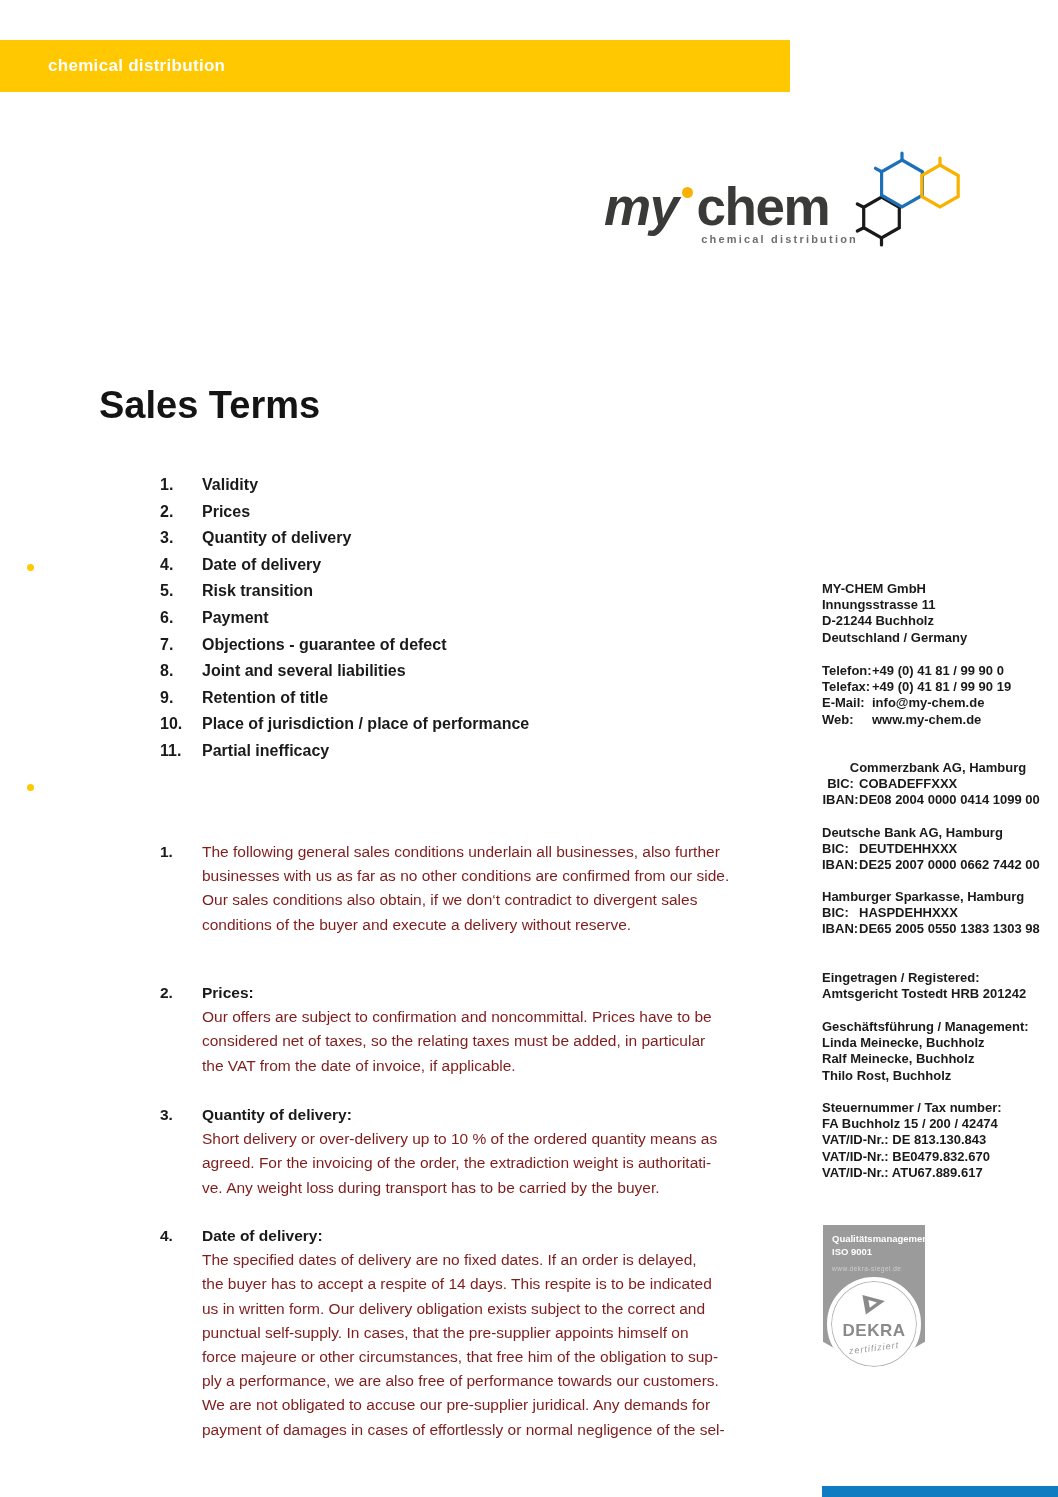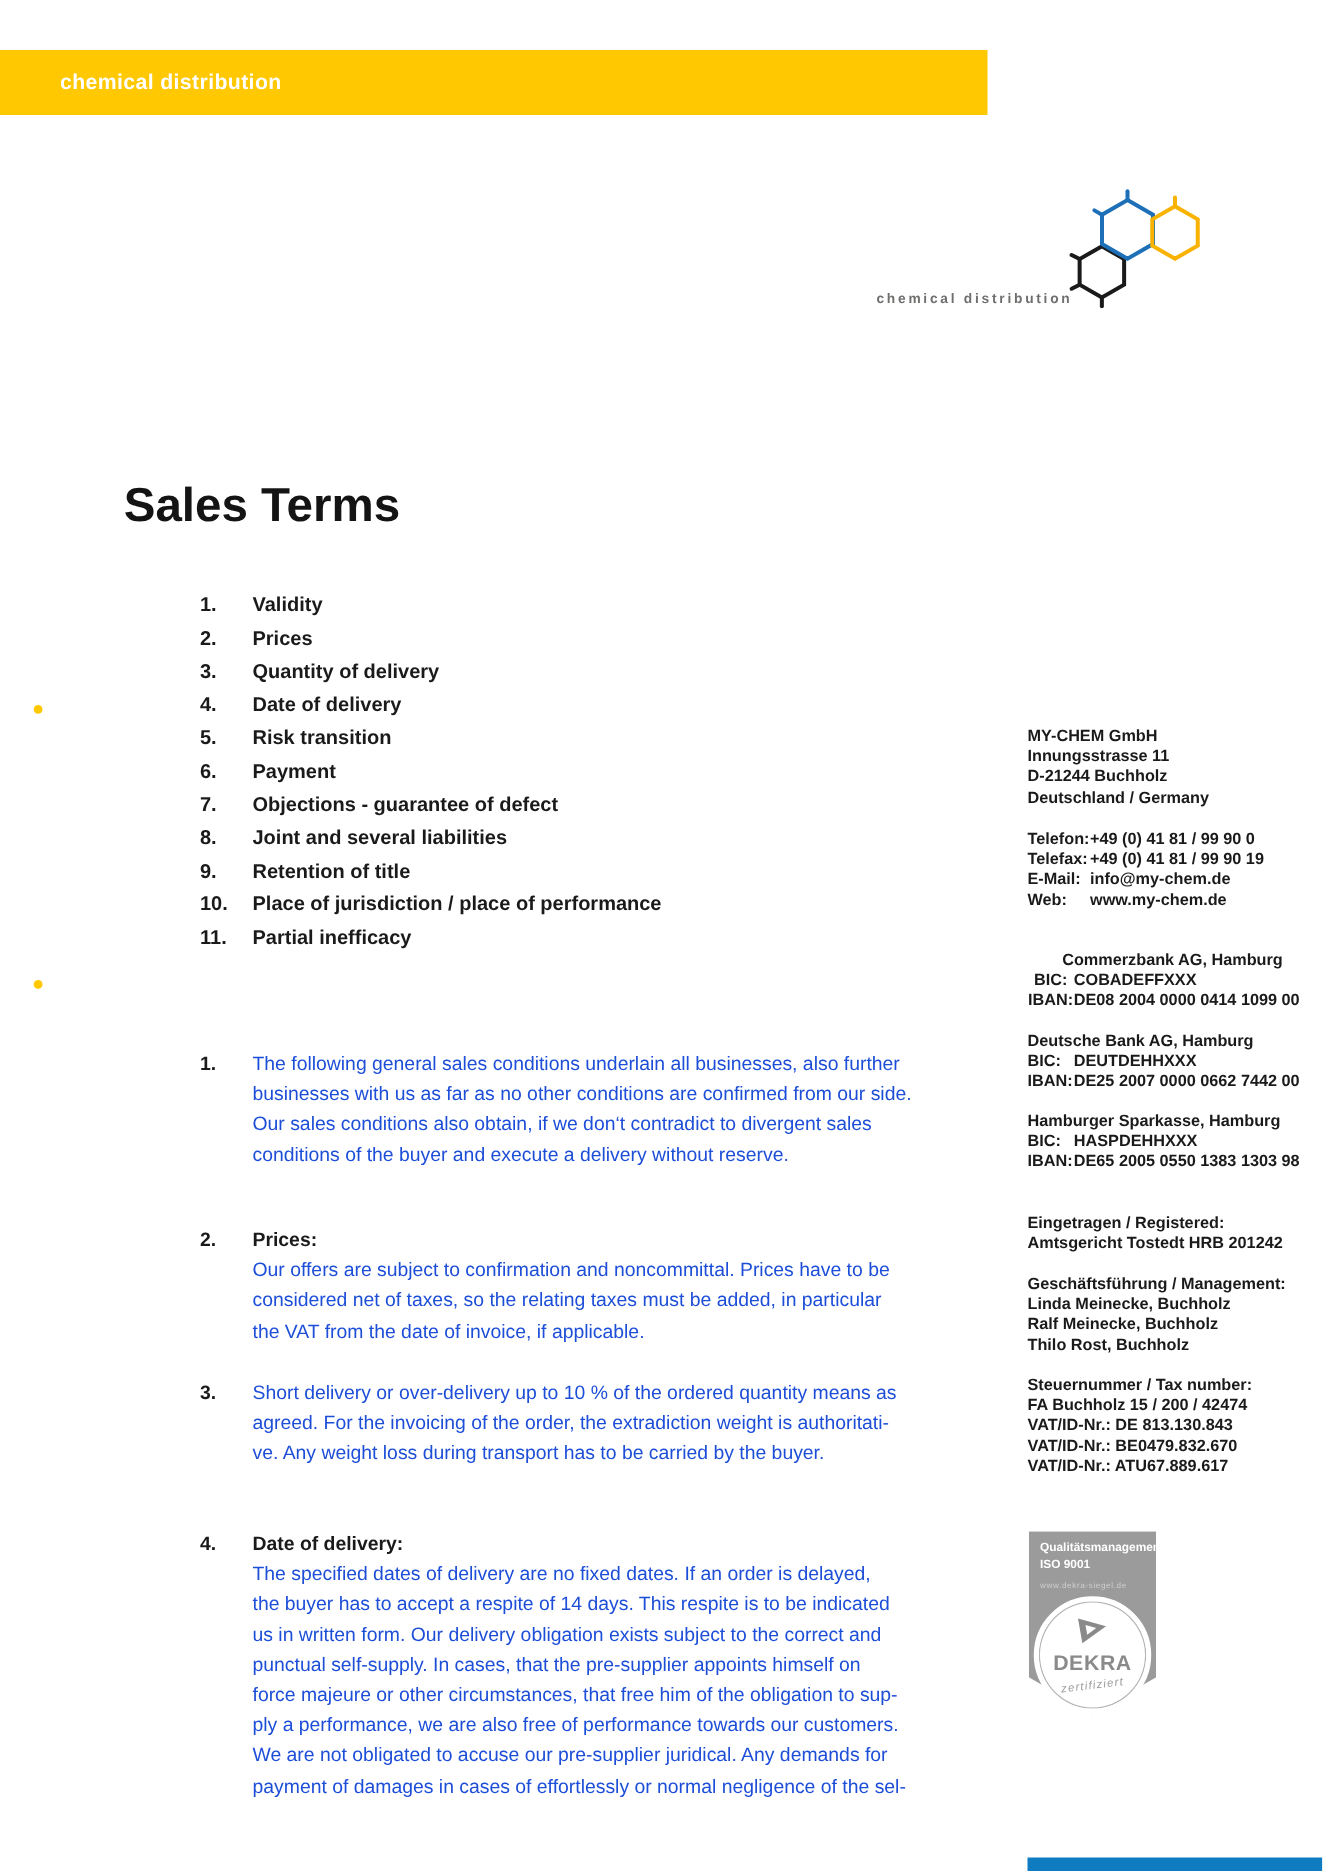--- a/index.html
+++ b/index.html
@@ -28,21 +28,21 @@
   .title { position:absolute; left:99px; top:344px; font-size:38px; font-weight:bold; color:#141414; }
   
   .toc { position:absolute; left:160px; top:433px; font-size:16px; font-weight:bold; }
   .toc-row { display:flex; height:26.6px; line-height:24px; }
   .toc-num { width:42px; }
   
   .section { position:absolute; left:160px; width:625px; display:flex; font-size:15.5px; }
   .sec-num { width:42px; font-weight:bold; line-height:24.2px; flex:none; }
   .sec-content { width:583px; }
   .sec-heading { font-weight:bold; line-height:24.2px; }
-  .sec-body { line-height:24.2px; white-space:pre-line; color:#1d4ed8; }
+  .sec-body { line-height:24.2px; white-space:pre-line; color:#7f1d1d; }
   .s1 { top:800px; } .s2 { top:941px; } .s3 { top:1063px; } .s4 { top:1184px; }
   
   .side-block { position:absolute; left:822px; width:232px; font-size:13px; font-weight:bold;
     line-height:16.2px; color:#1a1a1a; }
   .b-address { top:541px; } .b-contact { top:623px; }
   .b-bank1 { top:720px;text-align:center; } .b-bank2 { top:785px; } .b-bank3 { top:849px; }
   .b-reg { top:930px; } .b-mgmt { top:979px; } .b-tax { top:1060px; }
   .kv { display:flex; }
   .kv .k { width:50px; flex:none; }
   .kv .k2 { width:37px; flex:none; }
@@ -70,20 +70,21 @@
 
 <div class="page">
 
   <div class="topbar">
     <div class="topbar-text">chemical distribution</div>
   </div>
 
   <div class="fold fold-1"></div>
   <div class="fold fold-2"></div>
 
+  <div class="wordmark"><span class="my">my</span><span class="logo-dot"></span><span>chem</span></div>
   <div class="logo-sub">chemical distribution</div>
   <svg class="hexes" width="125" height="118" viewBox="0 0 125 118">
 
     <g stroke="#1a1a1a" stroke-width="3.2" fill="none" stroke-linecap="round">
       <polygon points="36.5,62 54.3,72.25 54.3,92.75 36.5,103 18.7,92.75 18.7,72.25"></polygon>
       <line x1="18.7" y1="72.25" x2="12.3" y2="69"></line>
       <line x1="18.7" y1="92.75" x2="12.3" y2="96"></line>
       <line x1="36.5" y1="103" x2="36.5" y2="110"></line>
     </g>
 
@@ -162,20 +163,21 @@
     <div class="sec-content">
       <div class="sec-heading">Prices:</div>
       <div class="sec-body">Our offers are subject to confirmation and noncommittal. Prices have to be
 considered net of taxes, so the relating taxes must be added, in particular
 the VAT from the date of invoice, if applicable.</div>
     </div>
   </div>
   <div class="section s3">
     <div class="sec-num">3.</div>
     <div class="sec-content">
+      <div class="sec-heading">Quantity of delivery:</div>
       <div class="sec-body">Short delivery or over-delivery up to 10 % of the ordered quantity means as
 agreed. For the invoicing of the order, the extradiction weight is authoritati-
 ve. Any weight loss during transport has to be carried by the buyer.</div>
     </div>
   </div>
   <div class="section s4">
     <div class="sec-num">4.</div>
     <div class="sec-content">
       <div class="sec-heading">Date of delivery:</div>
       <div class="sec-body">The specified dates of delivery are no fixed dates. If an order is delayed,

